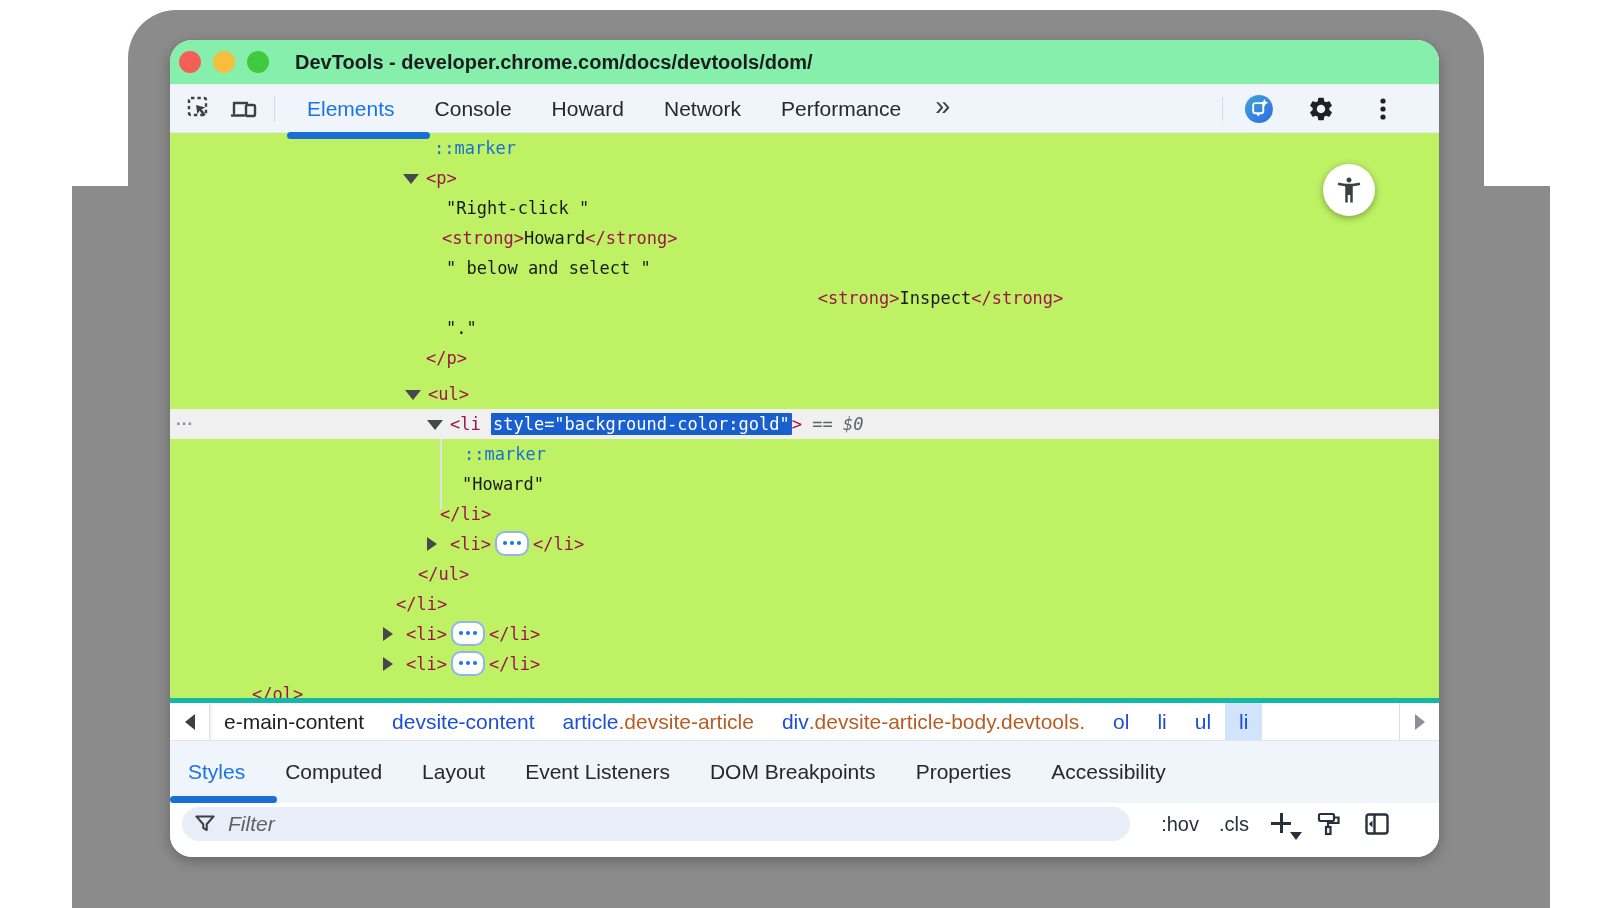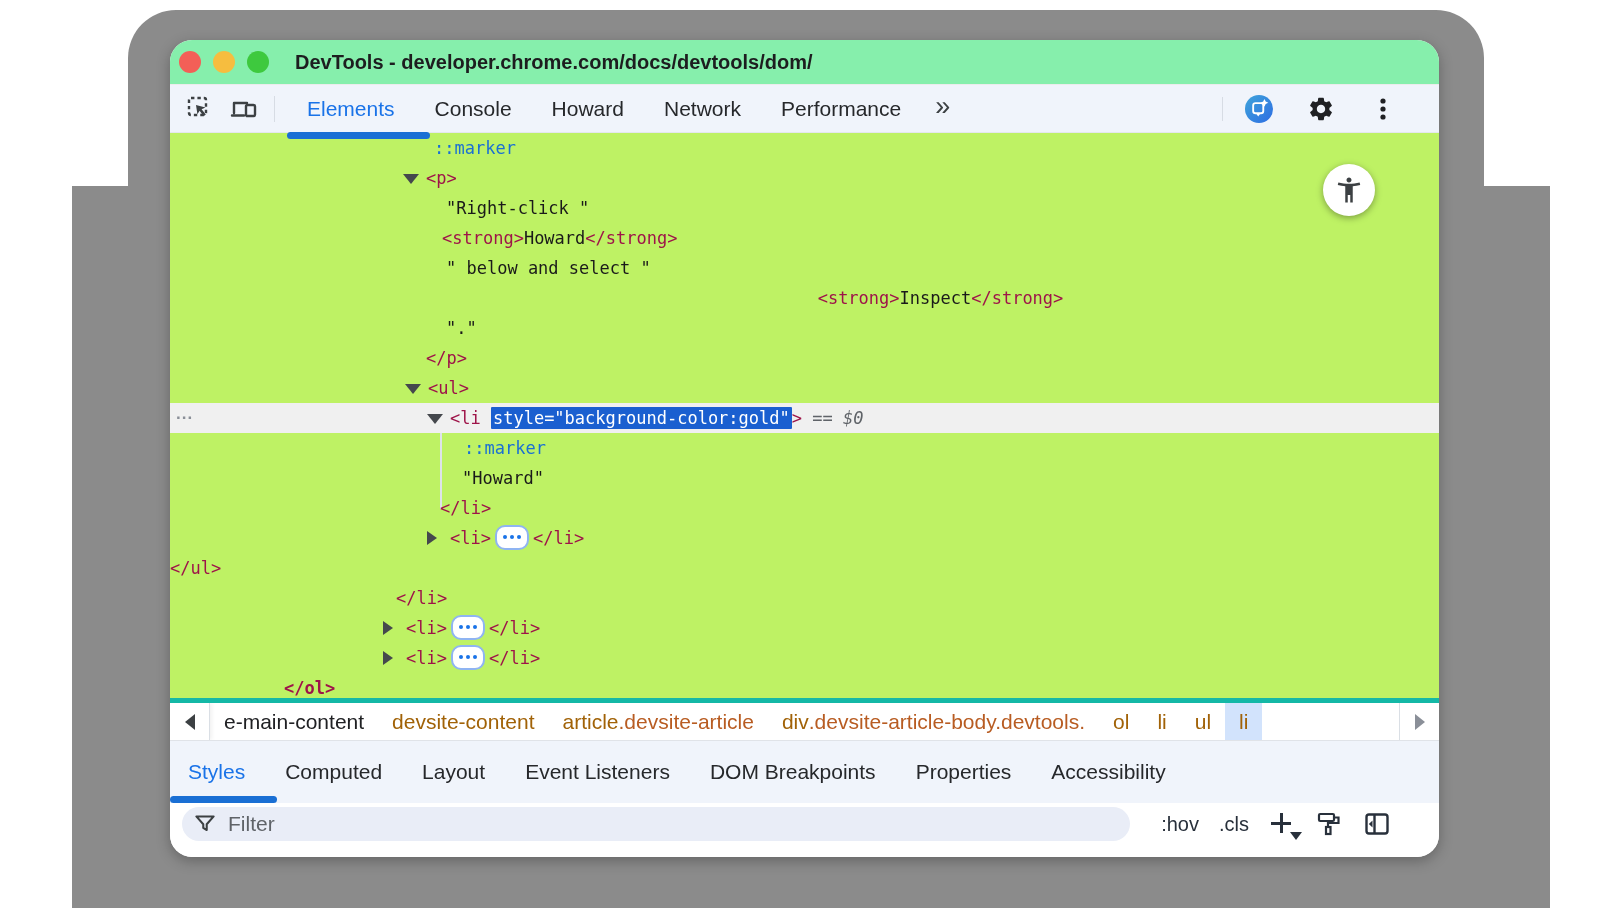--- a/index.html
+++ b/index.html
@@ -69,35 +69,35 @@
               display:flex; align-items:stretch; font-size:21px; overflow:hidden; }
   .crumb-scroll { width:40px; flex:0 0 40px; display:flex; align-items:center; justify-content:center; background:#fff; }
   .crumb-scroll.left  { border-right:1px solid #dadfe5; box-shadow:2px 0 4px rgba(0,0,0,.06); z-index:2; }
   .crumb-scroll.right { border-left:1px solid #dadfe5; margin-left:auto; }
   .tri-left  { width:0; height:0; border-top:8px solid transparent; border-bottom:8px solid transparent; border-right:10px solid #3c4043; }
   .tri-right { width:0; height:0; border-top:8px solid transparent; border-bottom:8px solid transparent; border-left:10px solid #8a8f98; }
   .crumbs { display:flex; align-items:stretch; }
   .crumb { display:flex; align-items:center; padding:0 14px; white-space:nowrap; }
   .crumb.selected { background:#d2e3fc; }
   .cp-plain { color:#202124; }
-  .cp-tag   { color:#a16207; }
+  .cp-tag   { color:#1d4ed8; }
   .cp-cls   { color:#b85c22; }
 
   
   .styletabs { position:relative; height:63px; flex:0 0 63px; background:#f0f4fb; border-top:1px solid #e0e3e8;
                display:flex; align-items:center; gap:40px; padding-left:18px; font-size:21px; color:#26282b; }
   .styletab.active { color:#1a73e8; font-weight:500; }
   .styles-pill { position:absolute; left:0; bottom:0; width:107px; height:7px; border-radius:4px; background:#1a6fd4; }
 
   
   .filterrow { position:relative; height:42px; flex:0 0 42px; background:#fff; display:flex; align-items:center; }
   .filter-pill { position:absolute; left:12px; top:4px; width:948px; height:34px; border-radius:17px; background:#e9edf7;
                  display:flex; align-items:center; padding-left:10px; }
   .filter-input { border:none; outline:none; background:transparent; font-size:21px; color:#0f172a; width:860px;
-                  font-family:"Liberation Sans",sans-serif; }
+                  font-family:"Liberation Sans",sans-serif;font-style:italic; }
   .filter-input::placeholder { color:#5f6368; opacity:1; }
   .filter-right { position:absolute; right:48px; top:0; height:42px; display:flex; align-items:center; gap:20px; }
   .toggle-txt { font-size:20px; color:#28303b; }
   .plus-wrap { position:relative; width:26px; height:26px; }
   .plus-wrap .h { position:absolute; left:2px; top:11px; width:20px; height:3px; background:#28303b; }
   .plus-wrap .v { position:absolute; left:11px; top:2px; width:3px; height:20px; background:#28303b; }
   .plus-caret { position:absolute; right:-7px; bottom:-3px; width:0; height:0; border-left:6px solid transparent; border-right:6px solid transparent; border-top:8px solid #28303b; }
   .window-bottom-pad { flex:0 0 12px; background:#fff; }
 
   svg { display:block; }
@@ -180,31 +180,31 @@
         </svg>
       </div>
     <div class="row" style="padding-left: 264px;"><span class="tk-pseudo">::marker</span></div>
         <div class="row" style="padding-left: 256px;"><span class="arrow down" style="left: 233px;"></span><span class="tk-tag">&lt;p&gt;</span></div>
         <div class="row" style="padding-left: 276px;"><span class="tk-text">"Right-click "</span></div>
         <div class="row" style="padding-left: 272px;"><span class="tk-tag">&lt;strong&gt;</span><span class="tk-text">Howard</span><span class="tk-tag">&lt;/strong&gt;</span></div>
         <div class="row" style="padding-left: 276px;"><span class="tk-text">" below and select "</span></div>
         <div class="row" style="padding-left: 272px; text-align: center;"><span class="tk-tag">&lt;strong&gt;</span><span class="tk-text">Inspect</span><span class="tk-tag">&lt;/strong&gt;</span></div>
         <div class="row" style="padding-left: 276px;"><span class="tk-text">"."</span></div>
         <div class="row" style="padding-left: 256px;"><span class="tk-tag">&lt;/p&gt;</span></div>
-        <div class="row" style="padding-left: 258px;"><span class="arrow down" style="left: 235px;"></span><span class="tk-tag">&lt;ul&gt;</span></div>
+        <div class="row" style="padding-left: 258px; margin-top: 6px;"><span class="arrow down" style="left: 235px;"></span><span class="tk-tag">&lt;ul&gt;</span></div>
         <div class="row hl" style="padding-left: 280px;"><span class="gutter">...</span><span class="arrow down" style="left: 257px;"></span><span class="tk-tag">&lt;li </span><span class="tk-selected">style="background-color:gold"</span><span class="tk-tag">&gt;</span><span class="tk-gray"> == </span><span class="tk-dollar">$0</span></div>
         <div class="row" style="padding-left: 294px;"><span class="tk-pseudo">::marker</span></div>
         <div class="row" style="padding-left: 292px;"><span class="tk-text">"Howard"</span></div>
         <div class="row" style="padding-left: 270px;"><span class="tk-tag">&lt;/li&gt;</span></div>
         <div class="row" style="padding-left: 280px;"><span class="arrow right" style="left: 257px;"></span><span class="tk-tag">&lt;li&gt;</span><span class="pill"><i></i><i></i><i></i></span><span class="tk-tag">&lt;/li&gt;</span></div>
-        <div class="row" style=""><span class="tk-tag">&lt;/ul&gt;</span></div>
+        <div class="row" style="padding-left: 248px;"><span class="tk-tag">&lt;/ul&gt;</span></div>
         <div class="row" style="padding-left: 226px;"><span class="tk-tag">&lt;/li&gt;</span></div>
         <div class="row" style="padding-left: 236px;"><span class="arrow right" style="left: 213px;"></span><span class="tk-tag">&lt;li&gt;</span><span class="pill"><i></i><i></i><i></i></span><span class="tk-tag">&lt;/li&gt;</span></div>
         <div class="row" style="padding-left: 236px;"><span class="arrow right" style="left: 213px;"></span><span class="tk-tag">&lt;li&gt;</span><span class="pill"><i></i><i></i><i></i></span><span class="tk-tag">&lt;/li&gt;</span></div>
-        <div class="row" style="padding-left: 114px; font-weight: bold;"><span class="tk-tag">&lt;/ol&gt;</span></div>
+        <div class="row" style="padding-left: 82px;"><span class="tk-tag">&lt;/ol&gt;</span></div>
       </div>
 
     <div class="crumbbar">
       <span class="crumb-scroll left">
           <span class="tri-left"></span>
         </span>
       <div class="crumbs" id="crumbs">
           <span class="crumb">
             <span class="cp-plain">e-main-content</span>
           </span>

